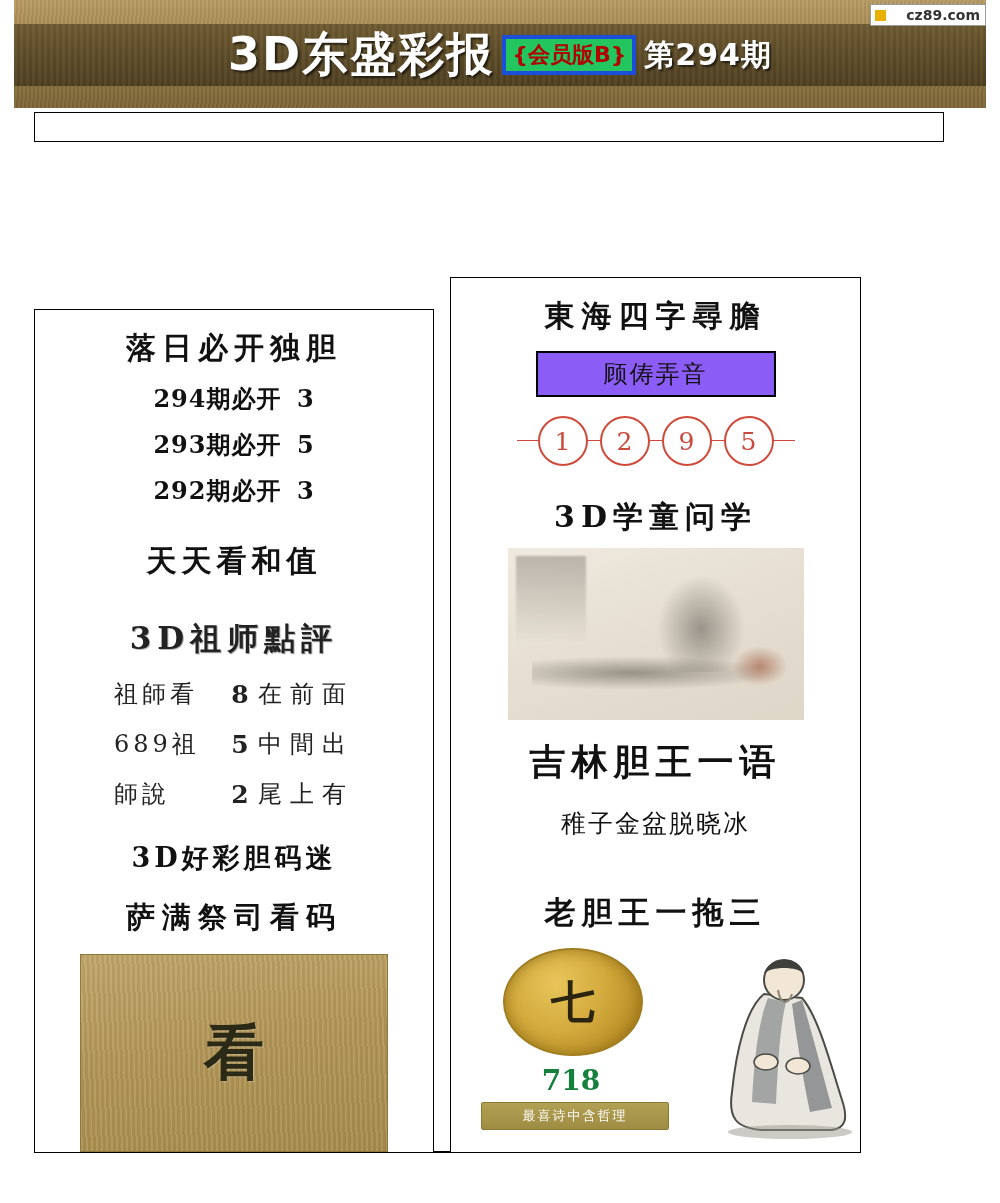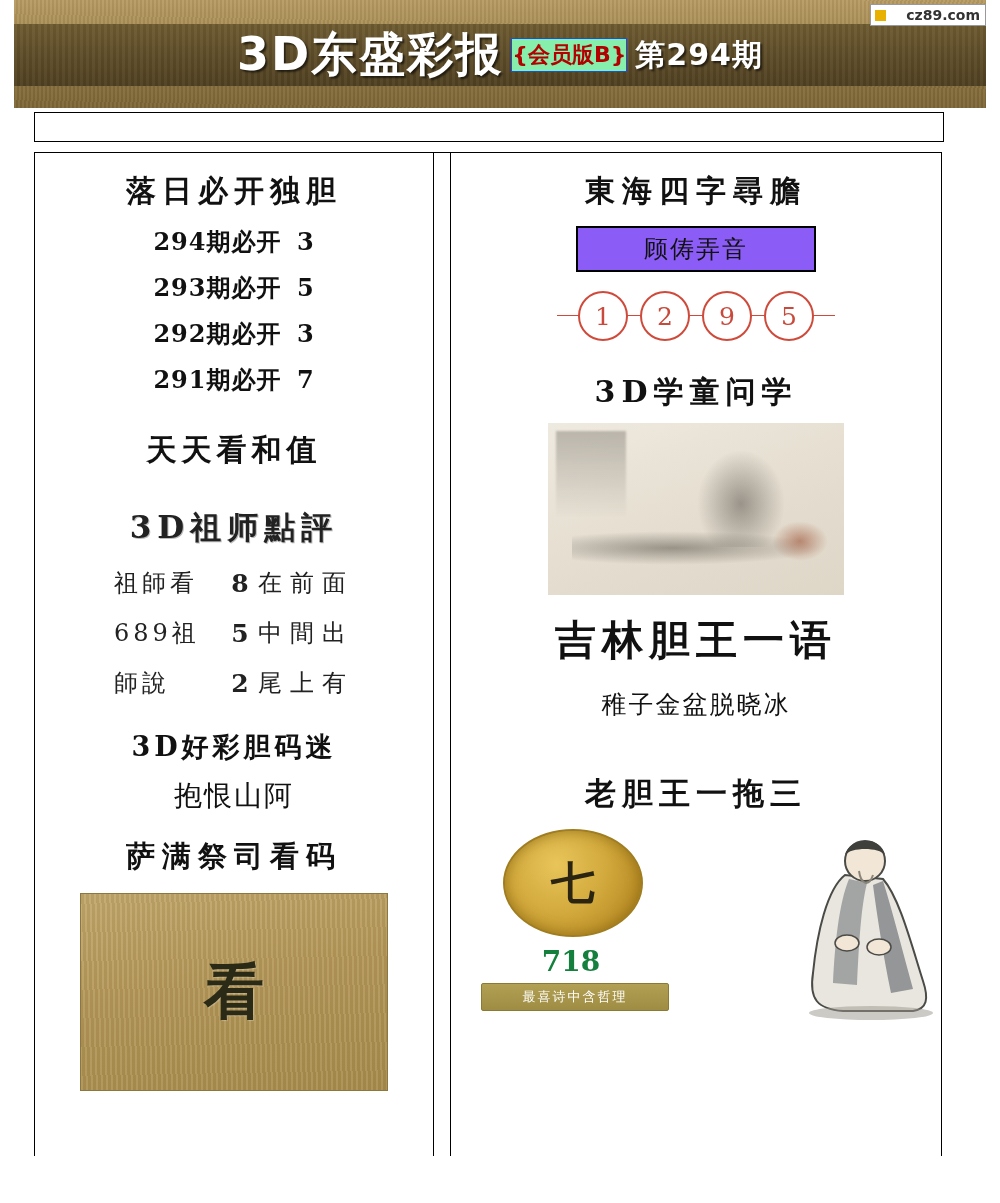--- a/index.html
+++ b/index.html
@@ -54,23 +54,23 @@
     font-weight: bold;
     font-size: 46px;
     color: #ffffff;
     letter-spacing: 2px;
     text-shadow: 2px 2px 2px rgba(0,0,0,0.6);
   }
   #edition-badge {
     font-size: 22px;
     font-weight: bold;
     color: #b30000;
-    background: #86efac;
-    border: 1px solid #1d4ed8;
-    padding: 1px 0;
+    background: #22c55e;
+    border: 4px solid #1d4ed8;
+    padding: 1px 6px;
     white-space: nowrap;
   }
   #issue-label {
     font-size: 30px;
     font-weight: bold;
     color: #ffffff;
     text-shadow: 2px 2px 2px rgba(0,0,0,0.6);
     letter-spacing: 1px;
   }
   
@@ -96,23 +96,24 @@
   #sub-strip {
     position: absolute;
     left: 34px; top: 112px;
     width: 908px; height: 28px;
     background: #ffffff;
     border: 1px solid #000;
   }
   
   #columns {
     position: absolute;
-    left: 34px; top: 152px;
-    width: 908px; height: 1010px;
-    display: flex;
+    left: 34px; top: 143px;
+    width: 827px; height: 1010px;
+    display: flex;
+    align-items: flex-end;
   }
   .col {
     border: 1px solid #000;
     background: #ffffff;
     box-sizing: border-box;
     position: relative;
   }
   #col-left { width: 400px; }
   #gap-col { width: 16px; border-top: 1px solid #000; border-bottom: 1px solid #000; background:#fff; }
   #col-right { width: 400px; flex: 1; }
@@ -297,21 +298,21 @@
     font-size: 16px;
     font-weight: bold;
     color: #b02418;
     font-family: "DejaVu Serif", serif;
     margin-bottom: 10px;
     white-space: nowrap;
   }
   .art-line .val { font-weight: bold; }
   #r-title3 {
     margin-top: 18px;
-    font-size: 41px;
+    font-size: 36px;
     letter-spacing: 6px;
   }
   #r-phrase {
     text-align: center;
     font-size: 25px;
     margin-top: 20px;
     color: #111;
     font-family: "DejaVu Serif", serif;
     letter-spacing: 2px;
   }
@@ -413,24 +414,20 @@
         <span class="num">3</span>
       </div>
       <div class="pred-line">
         <span>293期必开</span>
         <span class="num">5</span>
       </div>
       <div class="pred-line">
         <span>292期必开</span>
         <span class="num">3</span>
       </div>
-      <div class="pred-line">
-        <span>291期必开</span>
-        <span class="num">7</span>
-      </div>
 
       <div class="sec-title" id="l-title2">天天看和值</div>
 
       <div class="sec-title" id="l-title3">3D祖师點評</div>
 
       <div class="jsk-row">
         <span class="lead">祖師看</span>
         <span class="mid">8</span>
         <span class="tail">在前面</span>
       </div>
@@ -439,21 +436,20 @@
         <span class="mid">5</span>
         <span class="tail">中間出</span>
       </div>
       <div class="jsk-row">
         <span class="lead">師說</span>
         <span class="mid">2</span>
         <span class="tail">尾上有</span>
       </div>
 
       <div class="sec-title" id="l-title4">3D好彩胆码迷</div>
-      <div id="l-phrase">抱恨山阿</div>
 
       <div class="sec-title" id="l-title5">萨满祭司看码</div>
 
       <div id="l-plaque">
         <div id="l-plaque-char">看</div>
       </div>
     </div>
 
     <div id="gap-col"></div>
 

